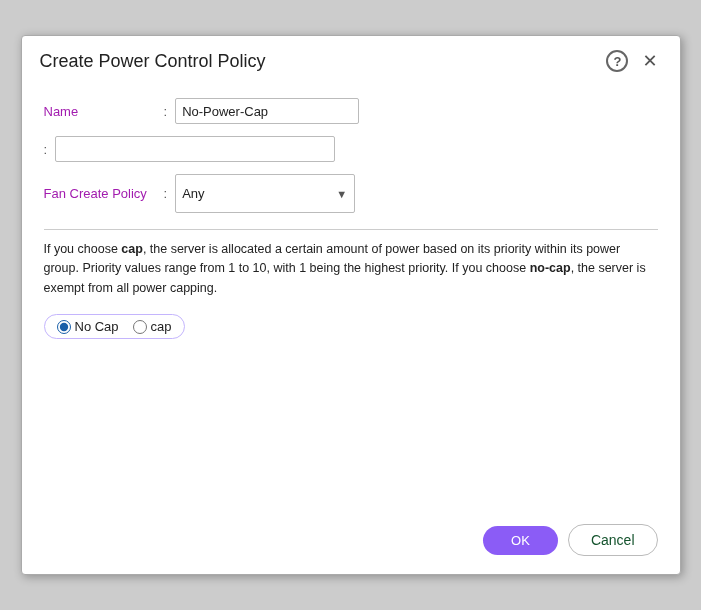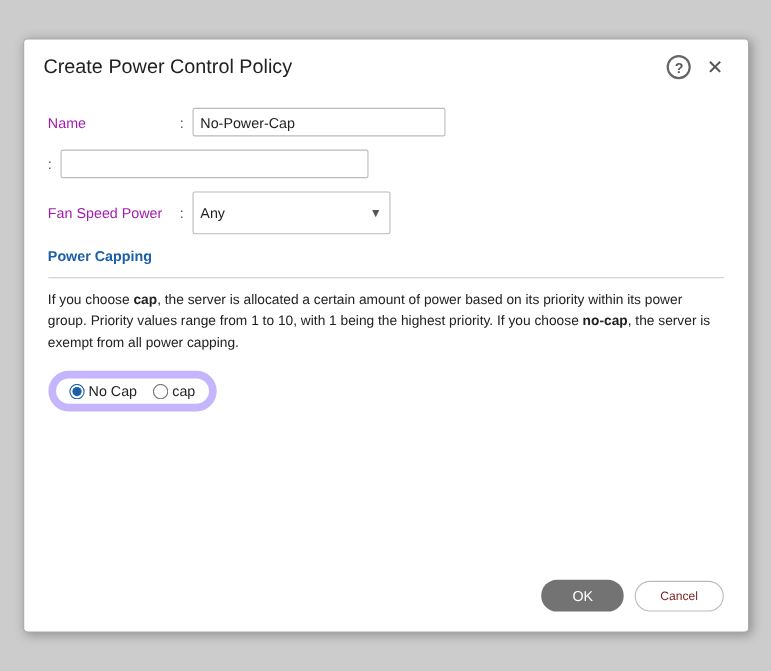--- a/index.html
+++ b/index.html
@@ -25,21 +25,21 @@
       border-radius: 4px;
       width: 660px;
       min-height: 540px;
       display: flex;
       flex-direction: column;
       box-shadow: 2px 2px 10px rgba(0,0,0,0.3);
     }
 
     .dialog-header {
       display: flex;
-      align-items: flex-start;
+      align-items: center;
       justify-content: space-between;
       padding: 14px 18px 12px 18px;
       border-bottom: none;
     }
 
     .dialog-title {
       font-size: 18px;
       font-weight: normal;
       color: #222;
     }
@@ -102,21 +102,21 @@
       border: 1px solid #bbb;
       border-radius: 2px;
       padding: 4px 6px;
       font-size: 13px;
       color: #222;
       outline: none;
       height: 26px;
     }
 
     .name-input {
-      width: 230px;
+      width: 184px;
     }
 
     .desc-input {
       width: 280px;
     }
 
     .fan-speed-select {
       width: 180px;
       height: 39px;
       border: 1px solid #bbb;
@@ -167,21 +167,21 @@
     }
 
     .info-text b {
       font-weight: bold;
     }
 
     .radio-group {
       display: flex;
       align-items: flex-start;
       gap: 14px;
-      border: 7px solid #c4b5fd;
+      border: 1px solid #c4b5fd;
       border-radius: 20px;
       padding: 4px 12px;
       width: fit-content;
       margin-bottom: 14px;
     }
 
     .radio-option {
       display: flex;
       align-items: center;
       gap: 4px;
@@ -205,37 +205,37 @@
 
     .dialog-footer {
       display: flex;
       justify-content: flex-end;
       align-items: center;
       padding: 16px 22px 18px 22px;
       gap: 10px;
     }
 
     .btn-ok {
-      background: #737373;
+      background: #8b5cf6;
       color: #fff;
       border: none;
       border-radius: 20px;
       padding: 7px 28px;
       font-size: 13px;
       cursor: pointer;
       font-weight: 500;
     }
 
     .btn-cancel {
       background: #fff;
-      color: #7f1d1d;
+      color: #14532d;
       border: 1px solid #bbb;
       border-radius: 20px;
       padding: 7px 22px;
-      font-size: 11px;
+      font-size: 14px;
       cursor: pointer;
     }
   </style>
 </head>
 <body>
 
 <div class="dialog">
 
   <div class="dialog-header">
     <span class="dialog-title">Create Power Control Policy</span>
@@ -252,34 +252,33 @@
       <span class="form-colon">:</span>
       <input class="form-input name-input" type="text" value="No-Power-Cap" style="">
     </div>
 
     <div class="form-row">
       <span class="form-colon">:</span>
       <input class="form-input desc-input" type="text" style="">
     </div>
 
     <div class="form-row">
-      <span class="form-label">Fan Speed Power</span>
+      <span class="form-label">Fan Create Policy</span>
       <span class="form-colon">:</span>
       <div class="select-wrapper">
         <select class="fan-speed-select">
           <option>Any</option>
           <option>Low Power</option>
           <option>High Power</option>
           <option>Max Power</option>
         </select>
         <span class="select-arrow">▼</span>
       </div>
     </div>
 
-    <div class="section-header">Power Capping</div>
     <hr class="section-divider">
 
     <p class="info-text">
       If you choose <b>cap</b>, the server is allocated a certain amount of power based on its priority
       within its power group. Priority values range from 1 to 10, with 1 being the highest priority. If
       you choose <b>no-cap</b>, the server is exempt from all power capping.
     </p>
 
     <div class="radio-group">
       <label class="radio-option">

